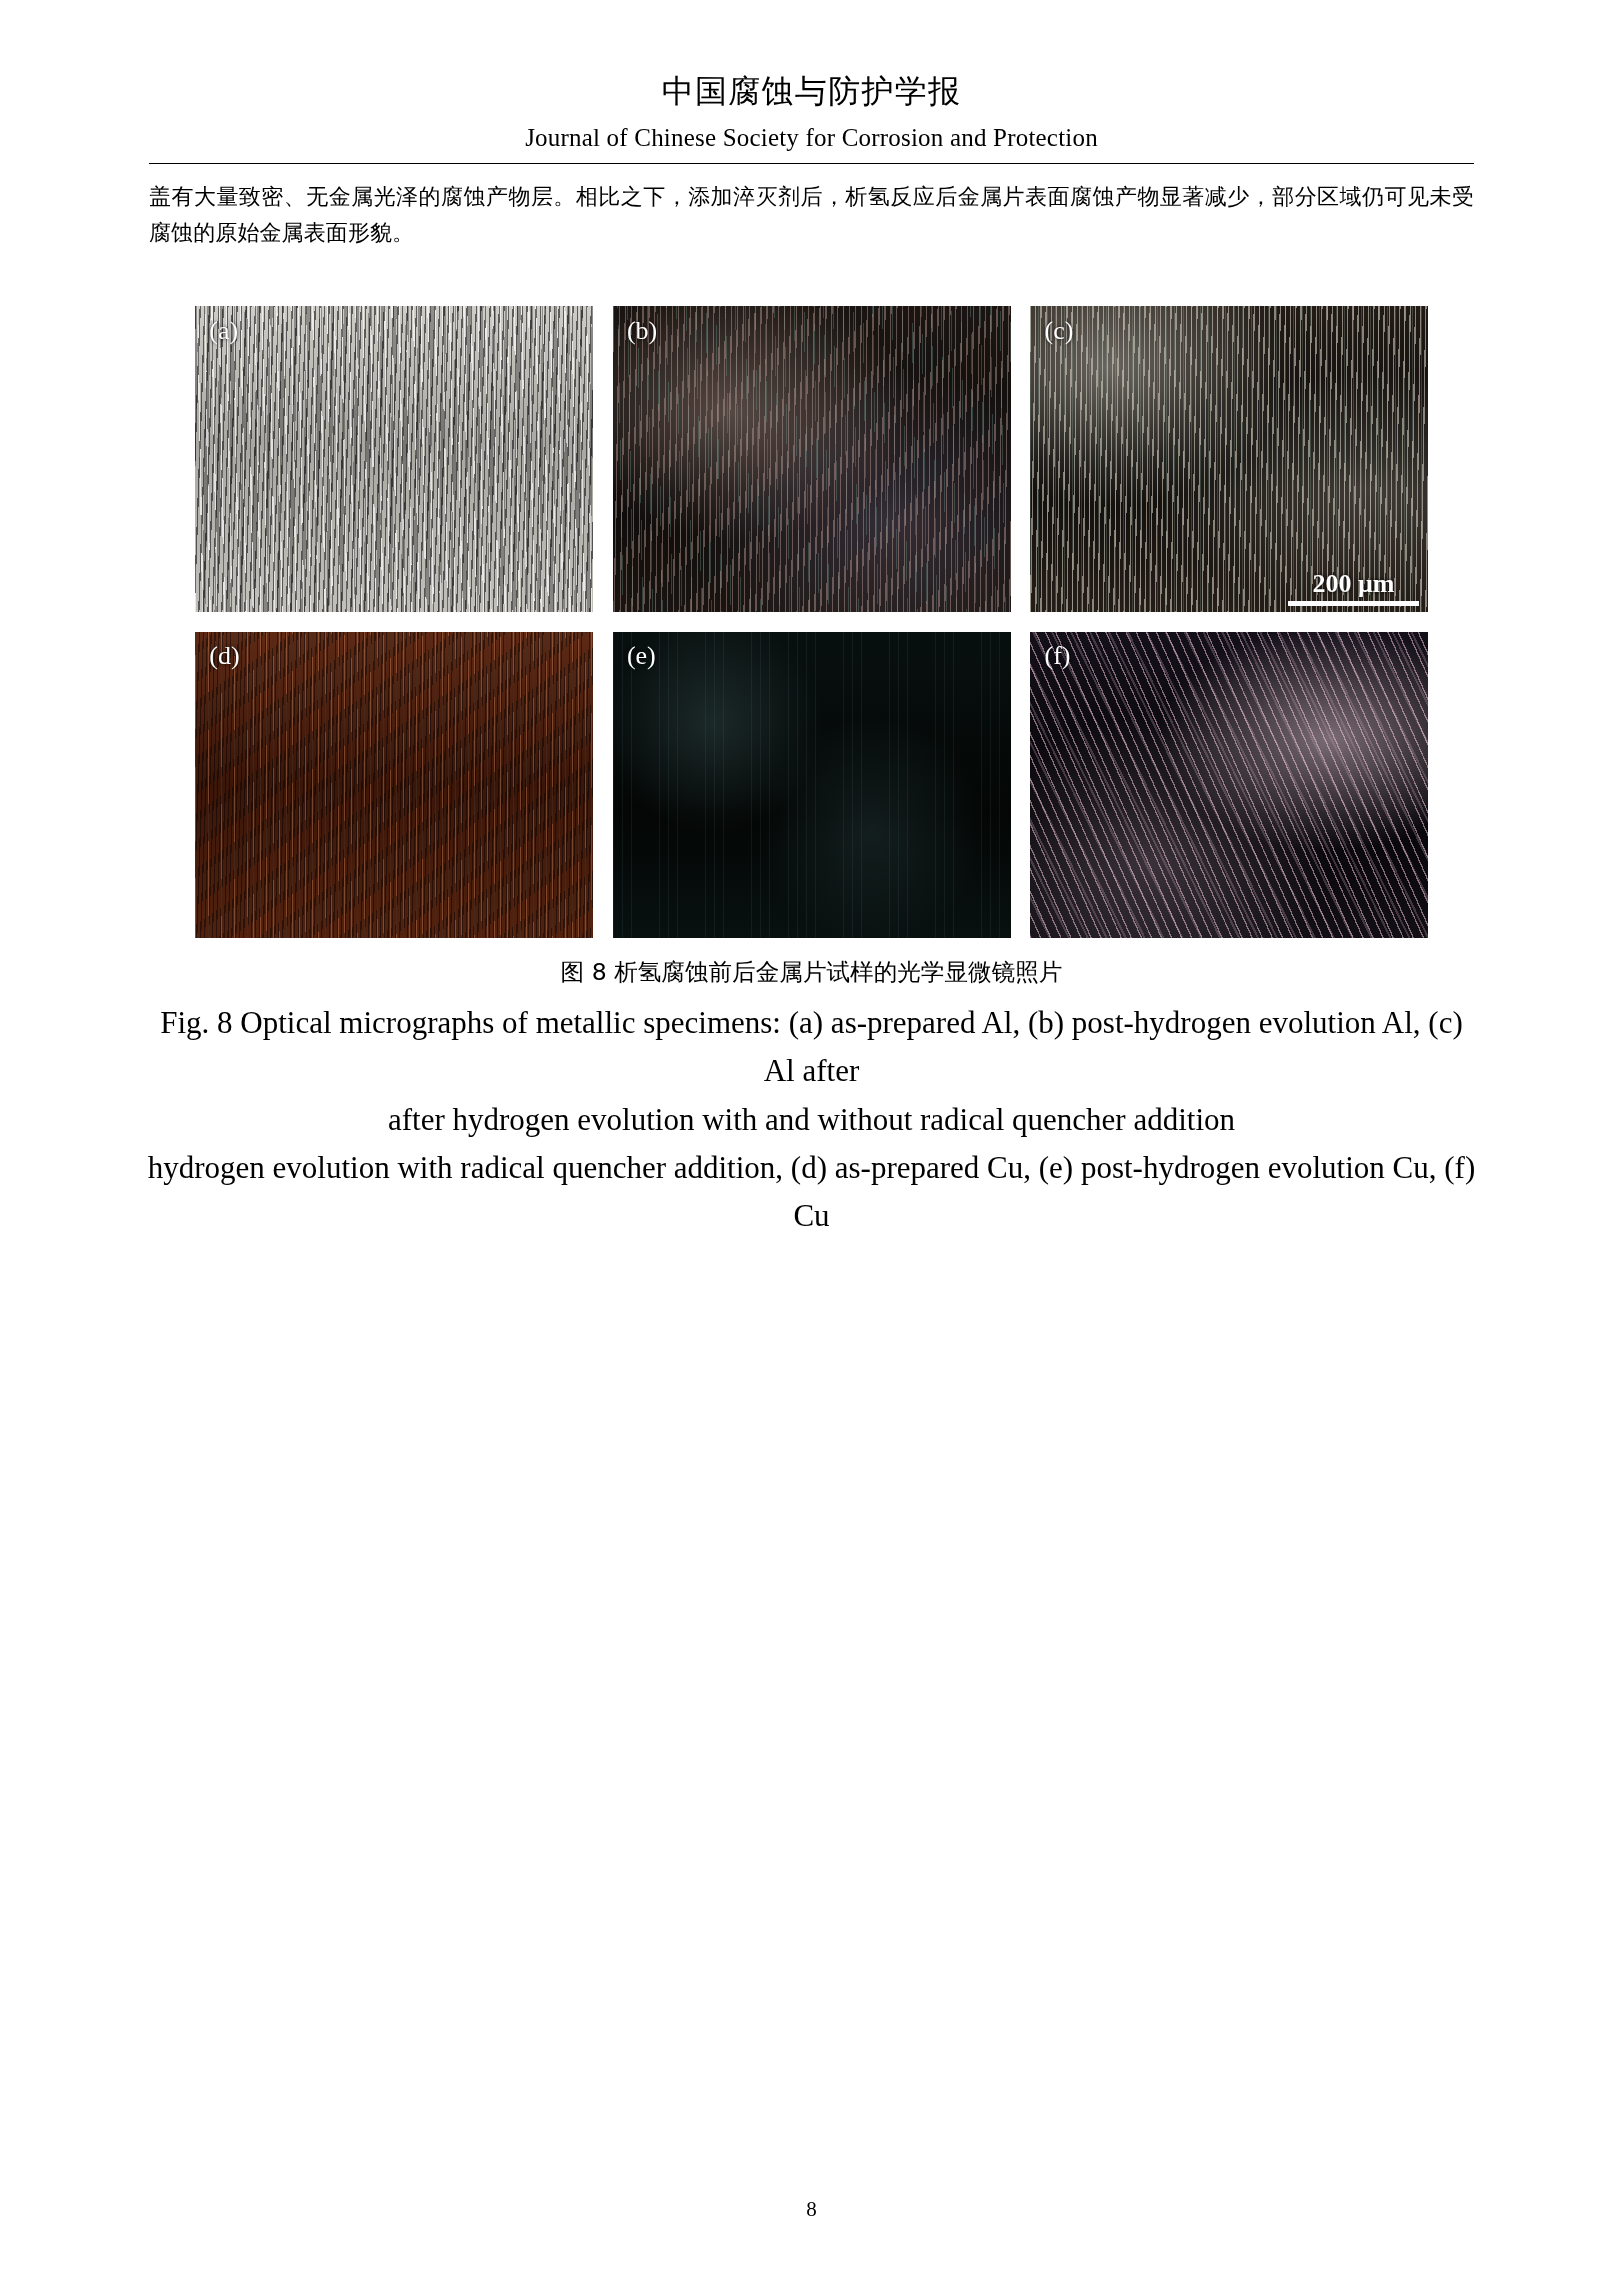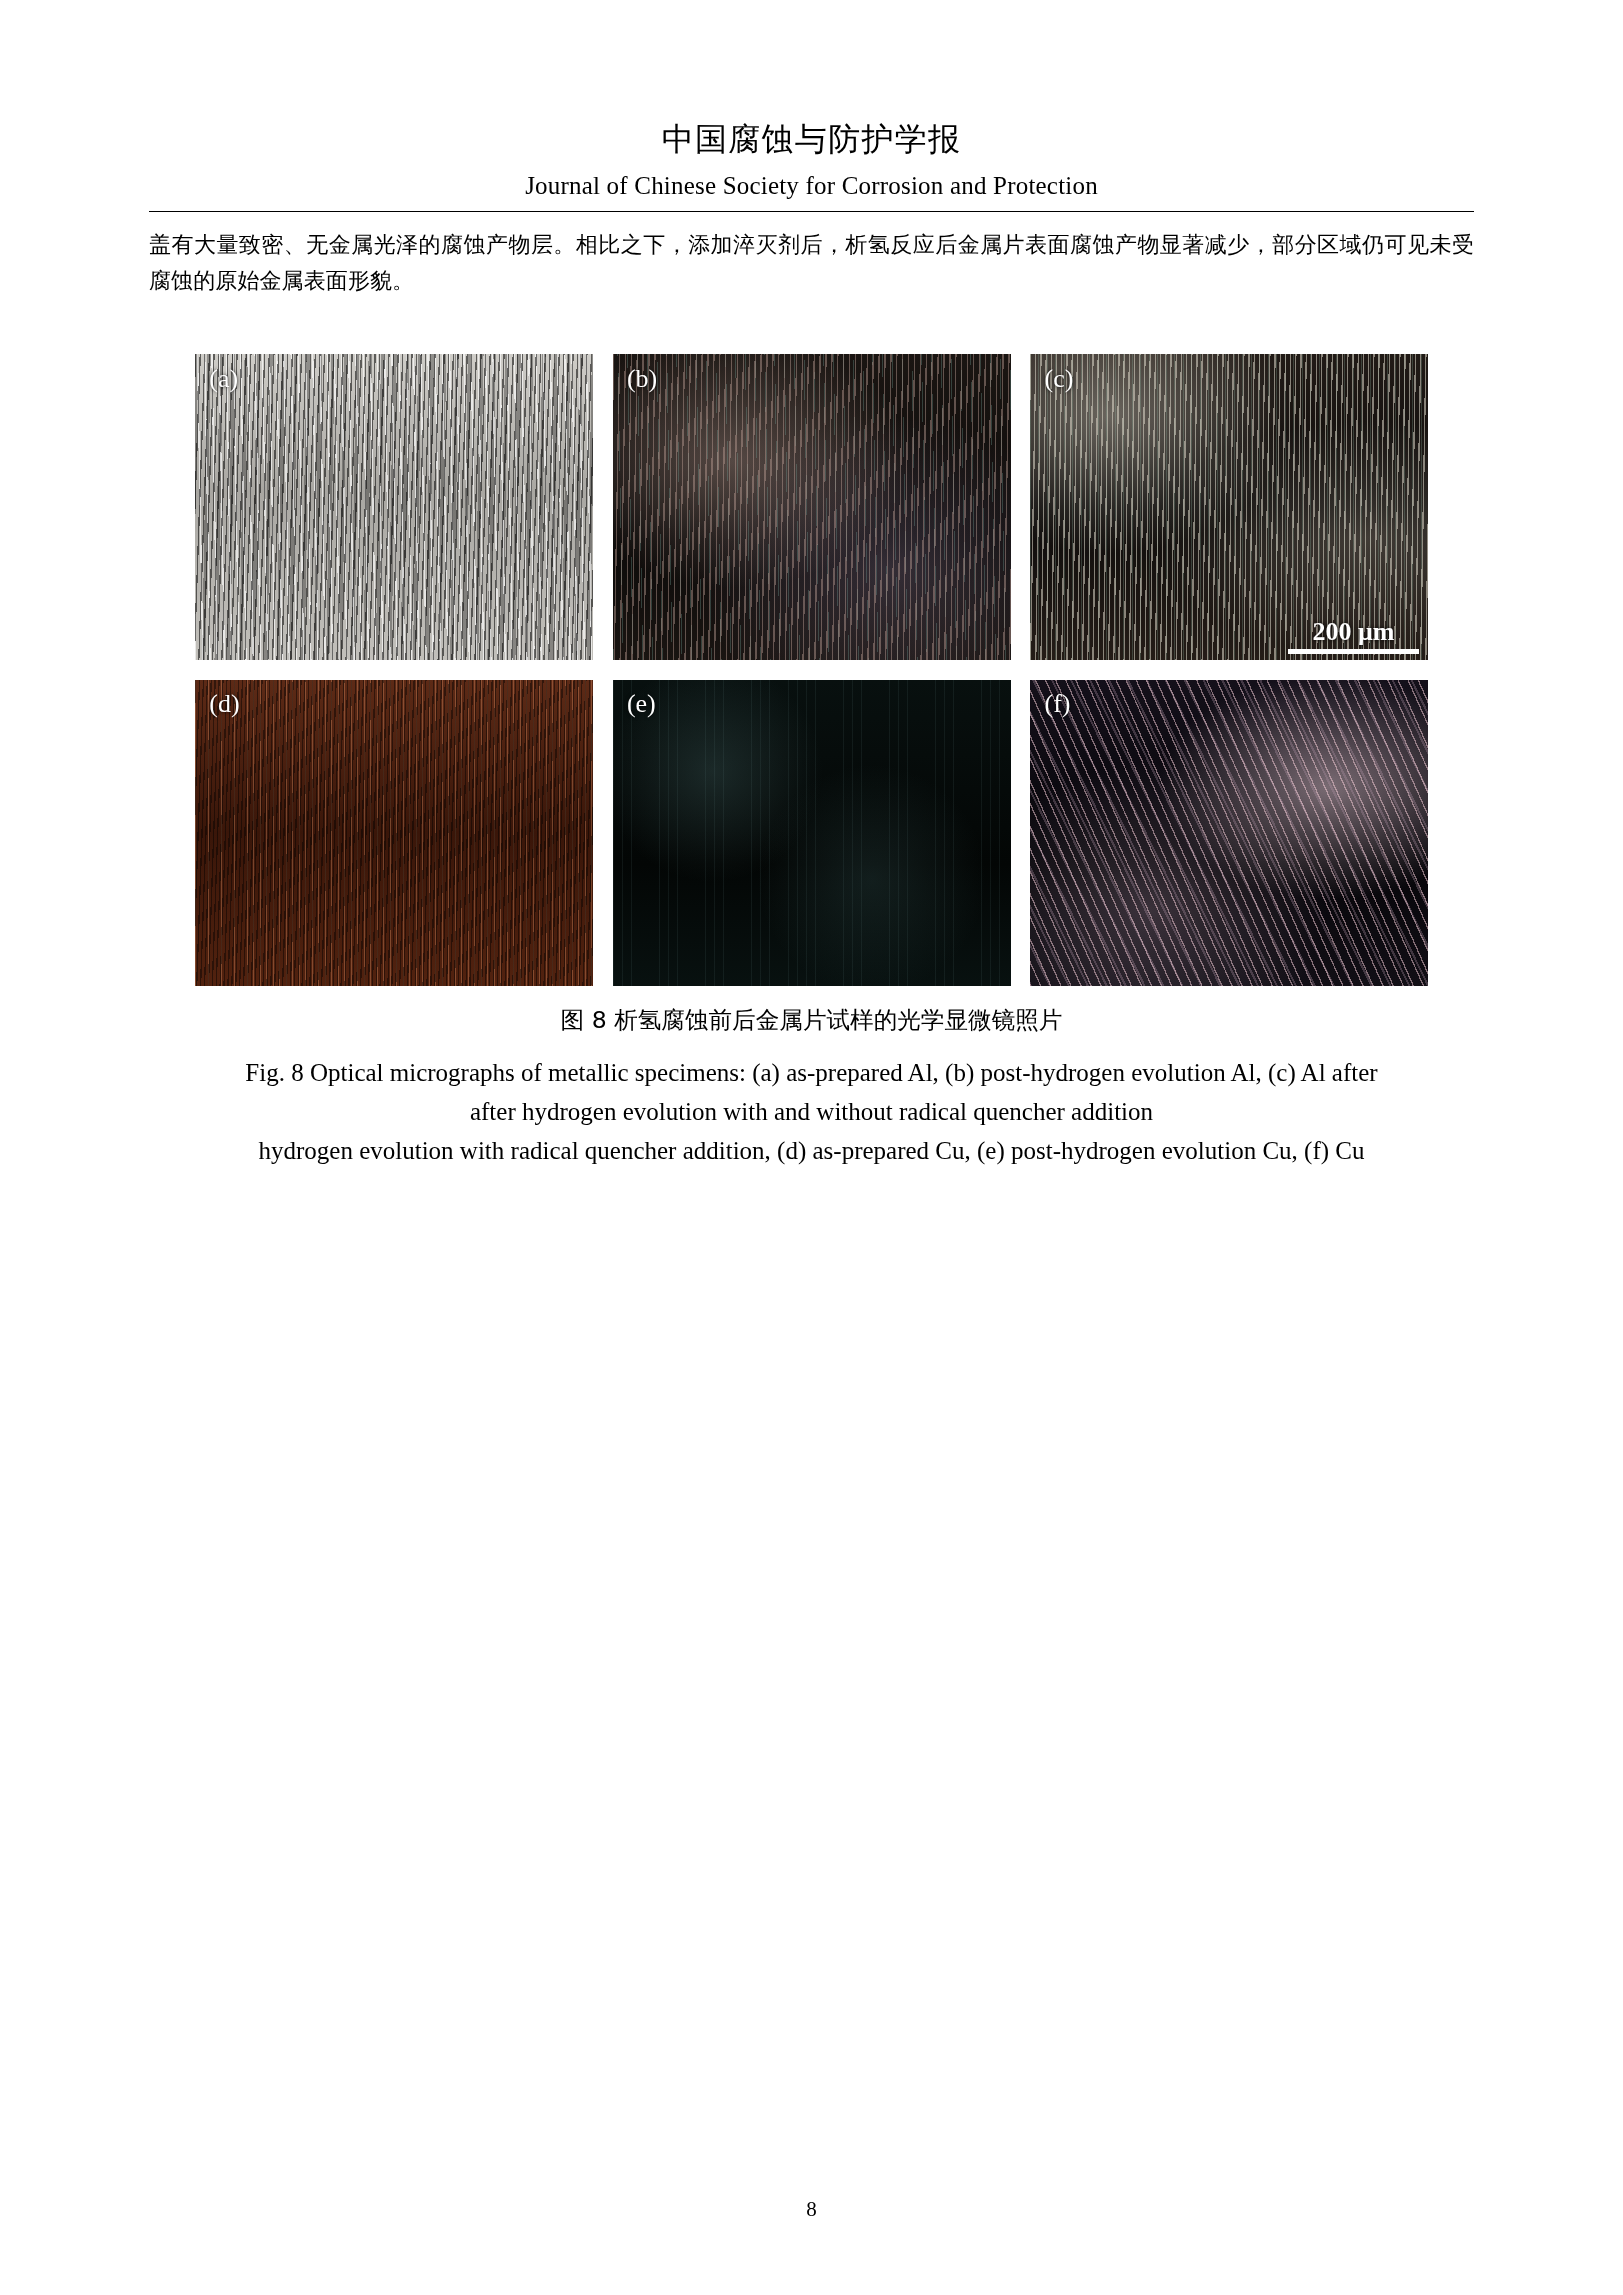--- a/index.html
+++ b/index.html
@@ -16,21 +16,21 @@
   }
   .page {
     position: relative;
     width: 1623px;
     height: 2295px;
     box-sizing: border-box;
     padding: 0;
   }
   .header {
     text-align: center;
-    padding-top: 119px;
+    padding-top: 71px;
   }
   .header-cn {
     font-family: "DejaVu Sans", sans-serif;
     font-size: 32px;
     letter-spacing: 1.3px;
     line-height: 1.25;
   }
   .header-en {
     font-family: "Liberation Serif", serif;
     font-size: 25px;
@@ -167,23 +167,23 @@
     text-align: center;
     width: 1328px;
   }
   .cap-cn {
     font-family: "DejaVu Sans", sans-serif;
     font-size: 23.6px;
     line-height: 1.5;
   }
   .cap-en {
     font-family: "Liberation Serif", serif;
-    font-size: 25px;
+    font-size: 31px;
     line-height: 1.55;
-    margin-top: 16px;
+    margin-top: 9px;
   }
   .after-fig {
     margin-top: 41px;
   }
   .page-number {
     position: absolute;
     bottom: 73px;
     left: 0;
     right: 0;
     text-align: center;

